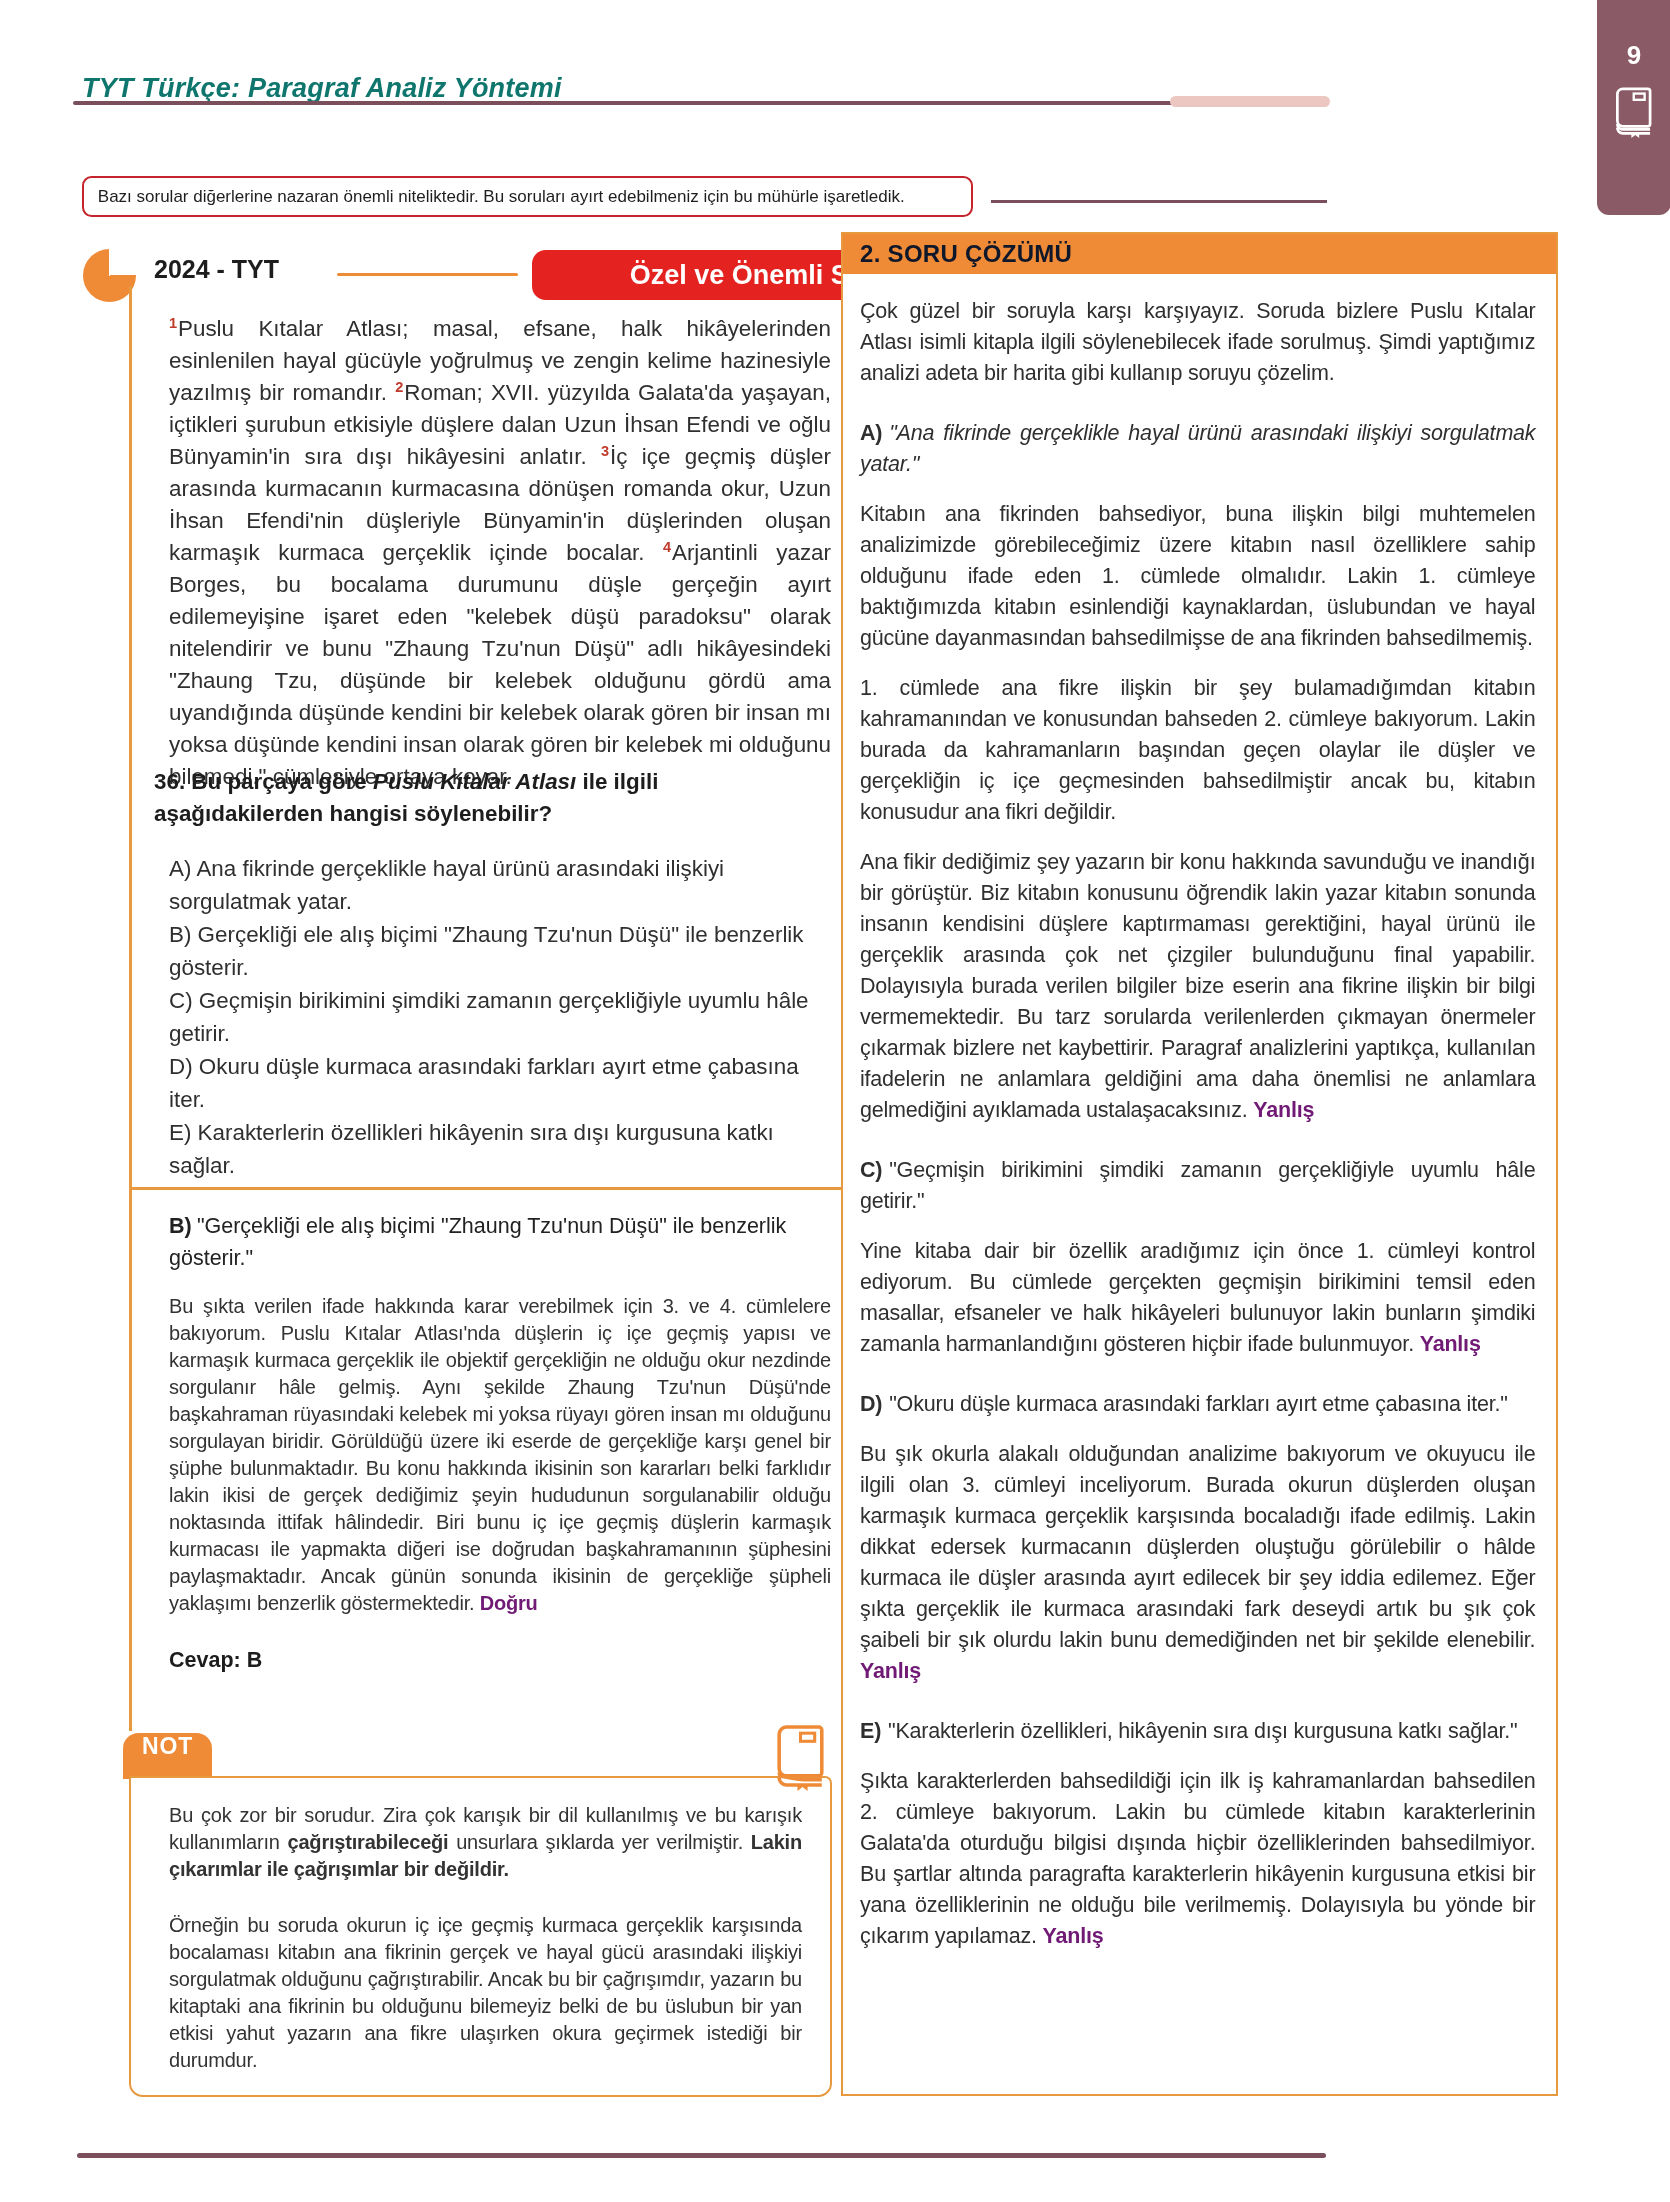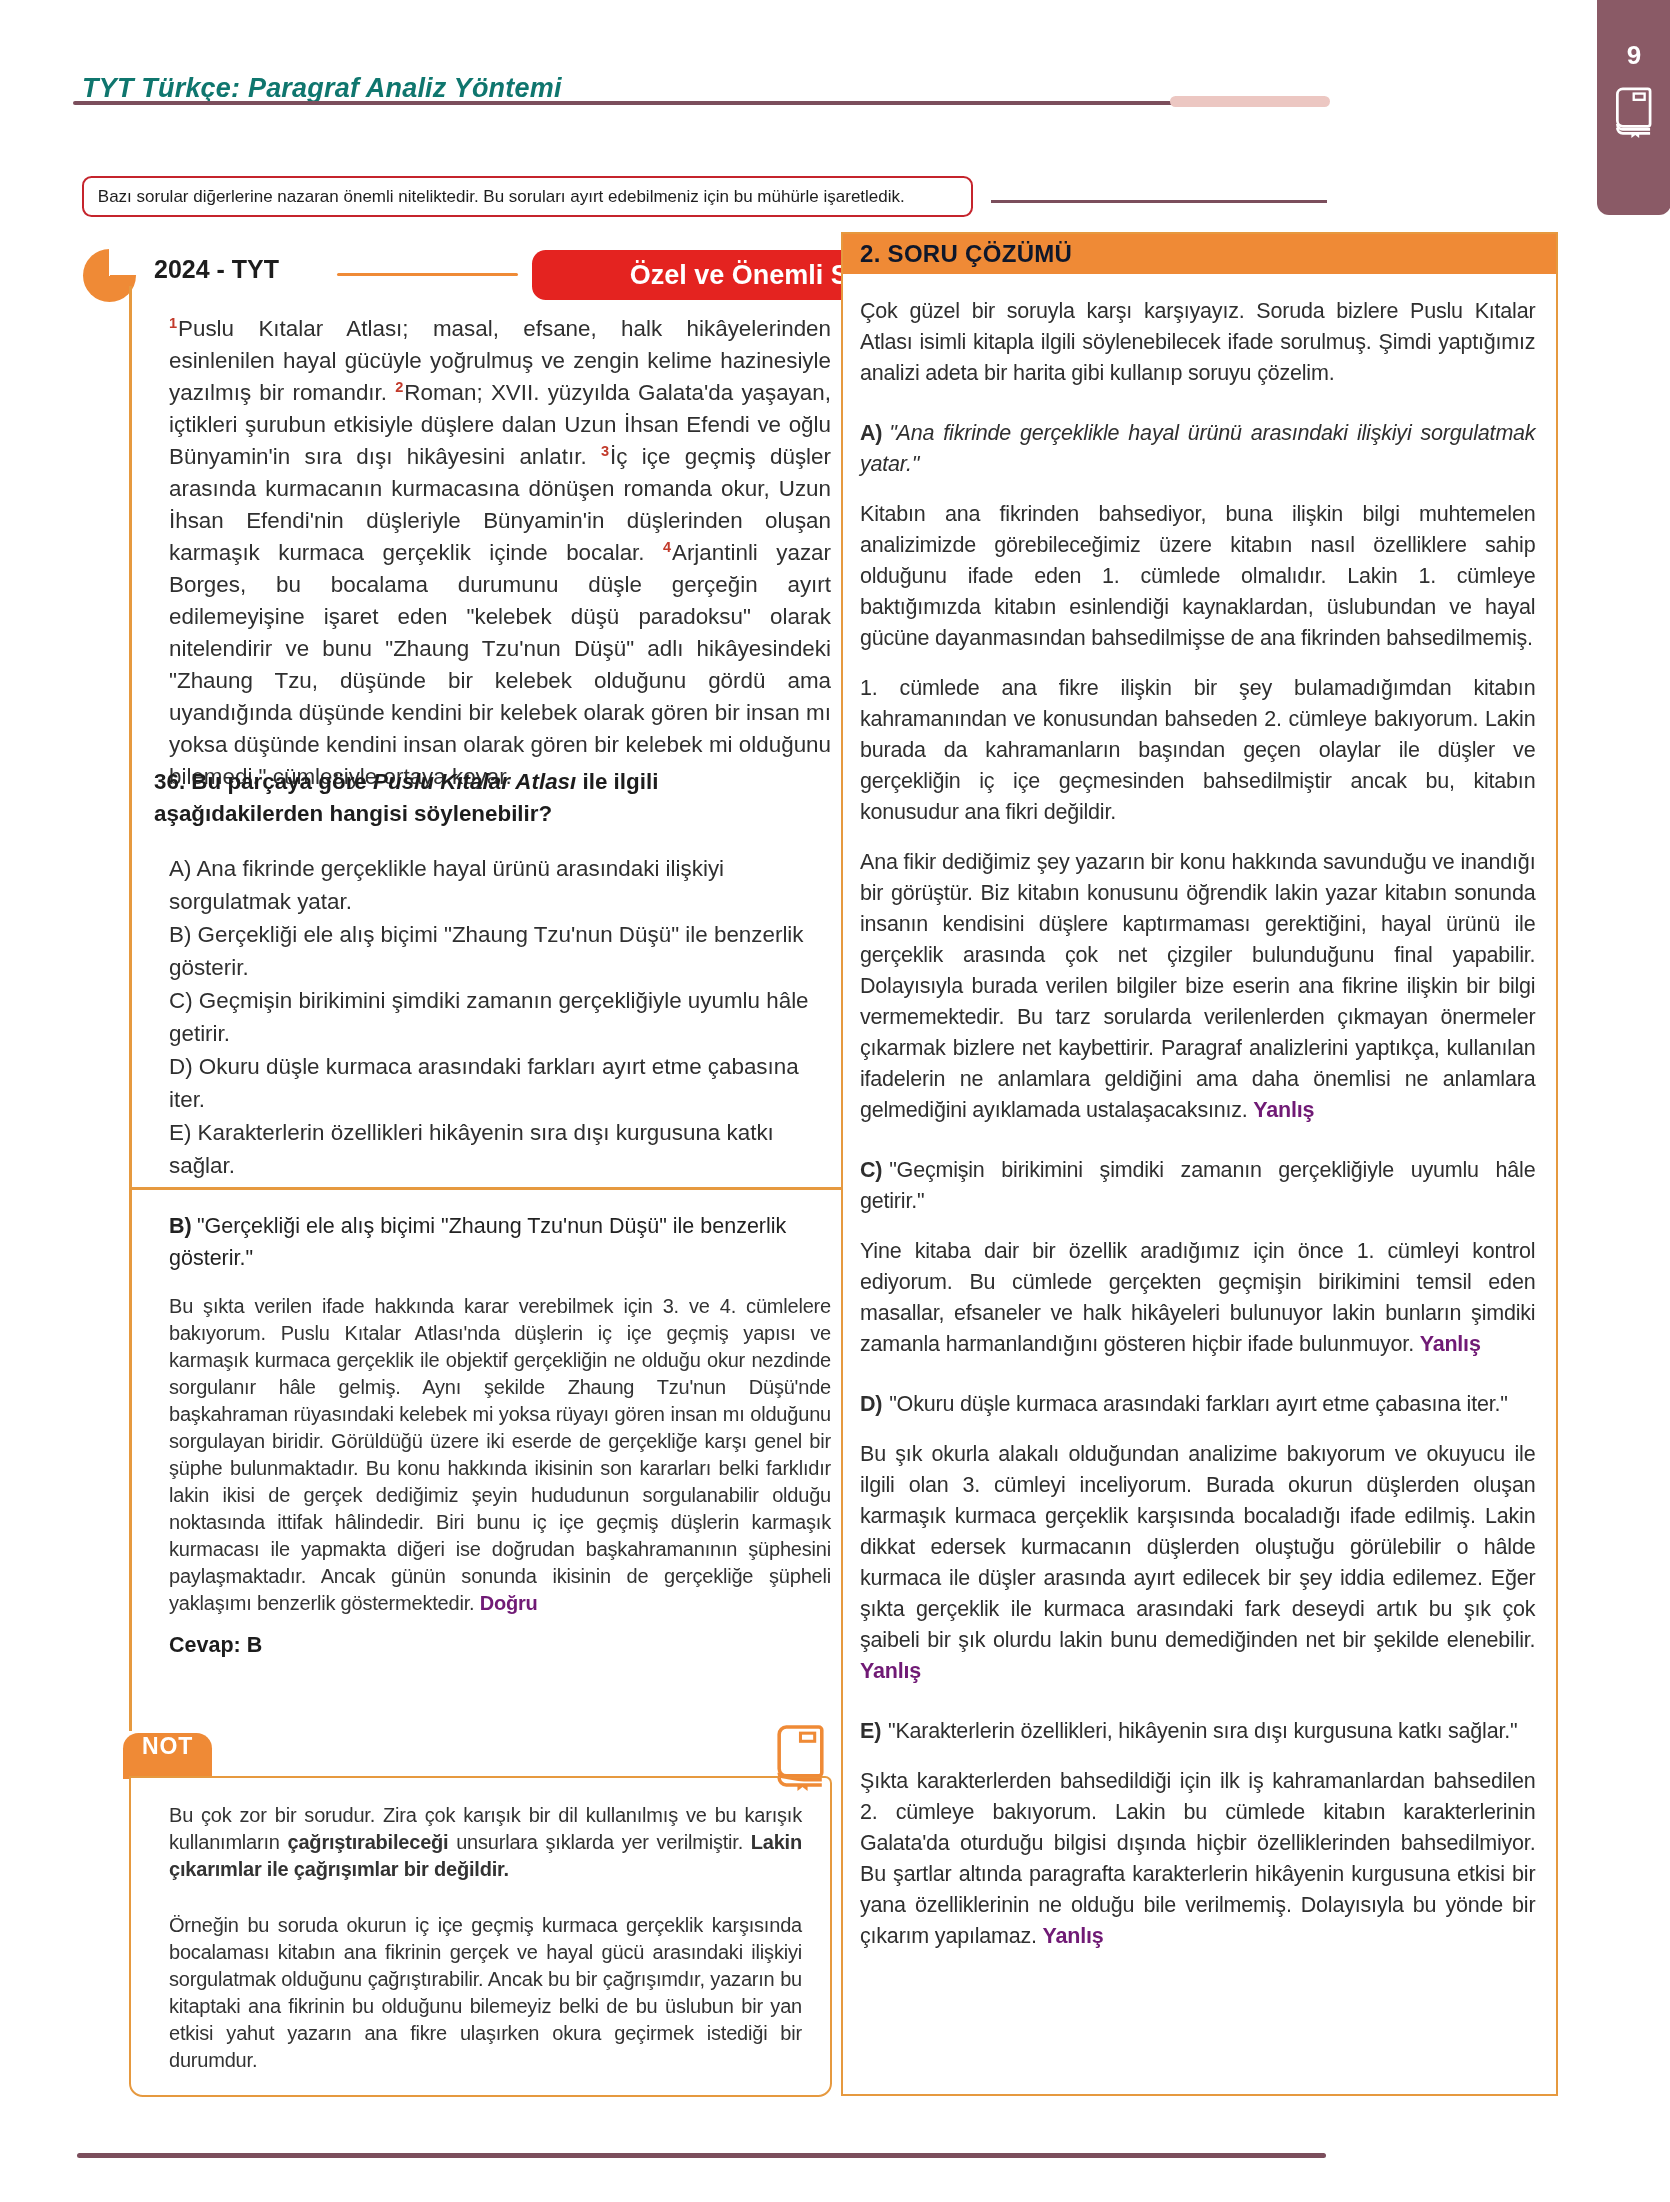--- a/index.html
+++ b/index.html
@@ -46,21 +46,21 @@
            text-align:justify;}
   .passage sup{color:#c23a2b;font-weight:700;font-size:14.6px;line-height:0;margin-right:0.9px;}
   .question{position:absolute;left:154px;top:766px;width:662px;font-weight:700;font-size:22.4px;
             line-height:32px;color:#1d1d1d;}
   .options{position:absolute;left:169px;top:852px;width:664px;font-size:22.4px;line-height:33px;}
   .sol-b{position:absolute;left:169px;top:1210px;width:662px;}
   .sol-b-heading{font-size:21.5px;line-height:32px;color:#222;}
   .sol-b-heading b{margin-right:5.2px;}
   .sol-b-body{margin-top:19px;font-size:20px;line-height:27px;text-align:justify;
               letter-spacing:-0.2px;color:#333;}
-  .answer-line{margin-top:16px;font-weight:700;font-size:21.5px;color:#1d1d1d;}
+  .answer-line{margin-top:31px;font-weight:700;font-size:21.5px;color:#1d1d1d;}
 
   
   .not-tab{position:absolute;left:123px;top:1733px;width:89px;height:46px;background:#ef8a36;
            border-radius:15.5px 15.5px 0 0;display:flex;align-items:flex-start;justify-content:center;
            color:#fff;font-weight:700;font-size:23px;letter-spacing:0.9px;}
   .not-box{position:absolute;left:129px;top:1776px;width:703px;height:321px;box-sizing:border-box;
            border:2.6px solid #e6993f;border-radius:0 6.9px 13.8px 13.8px;background:#fff;}
   .not-book{position:absolute;left:773px;top:1722px;}
   .not-p1{position:absolute;left:169px;top:1802px;width:633px;font-size:20px;line-height:27px;
           text-align:justify;letter-spacing:-0.2px;color:#333;}

